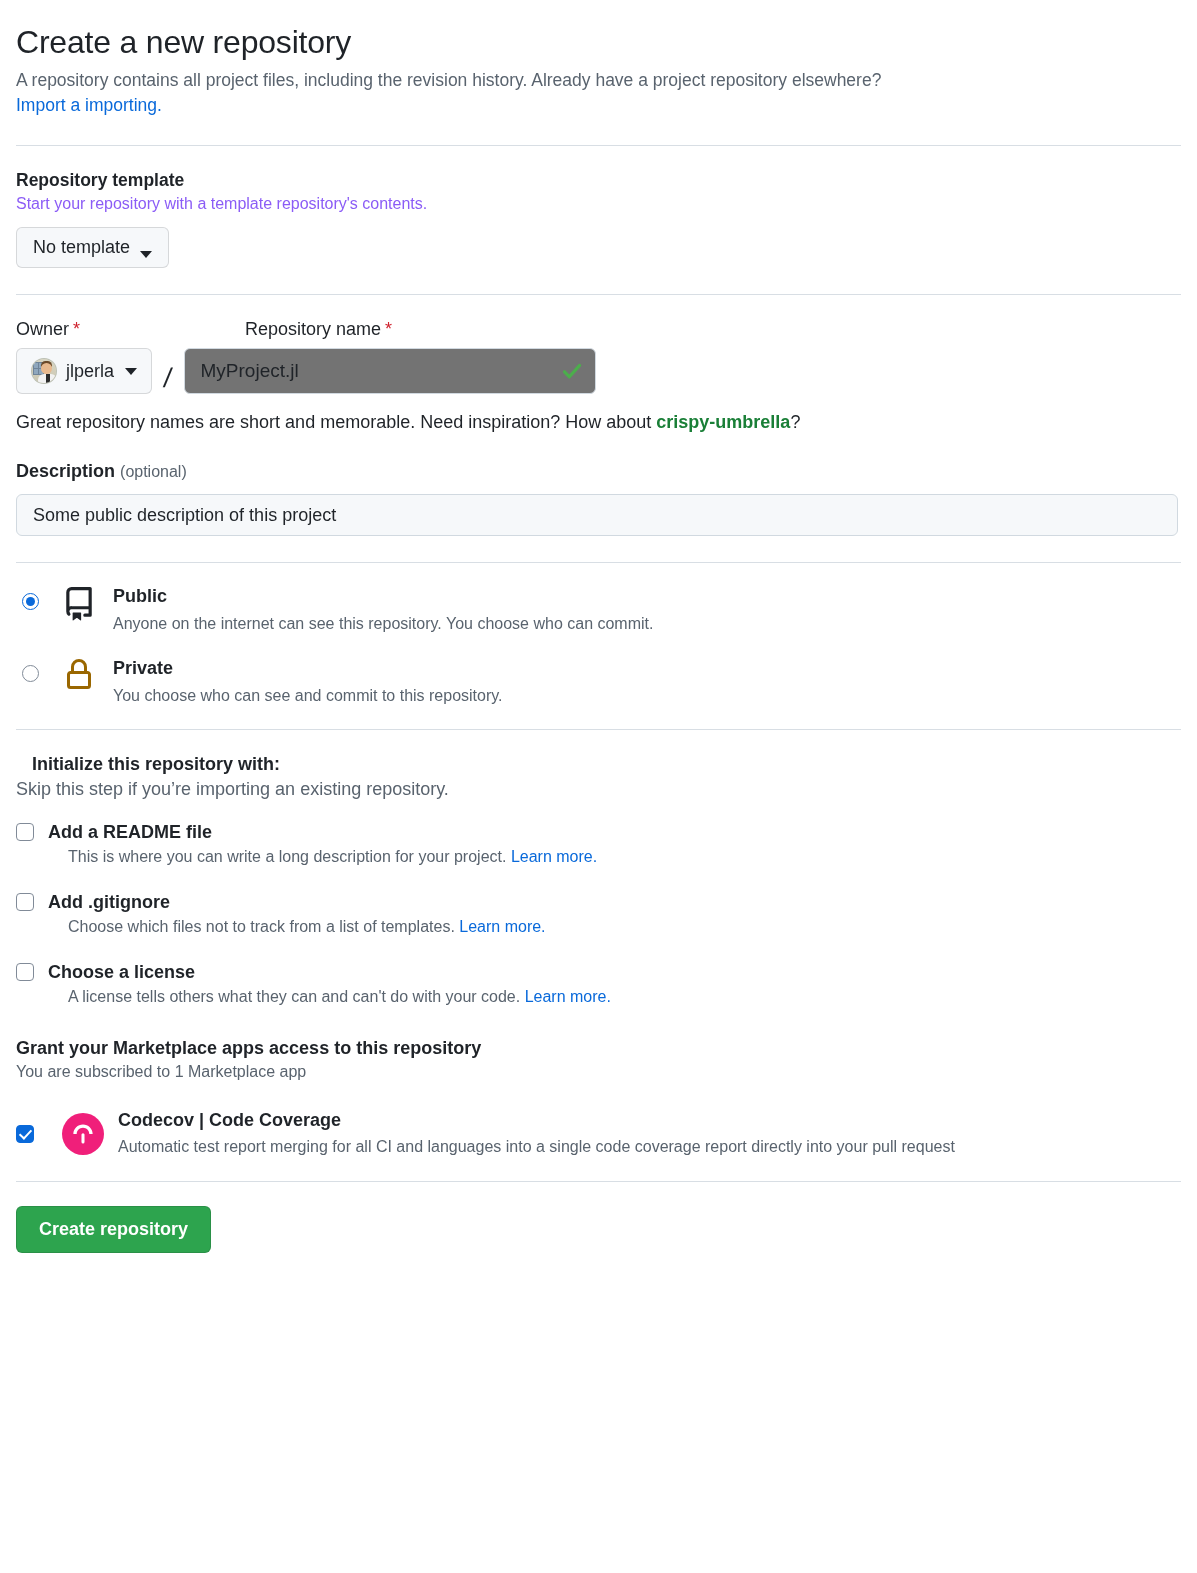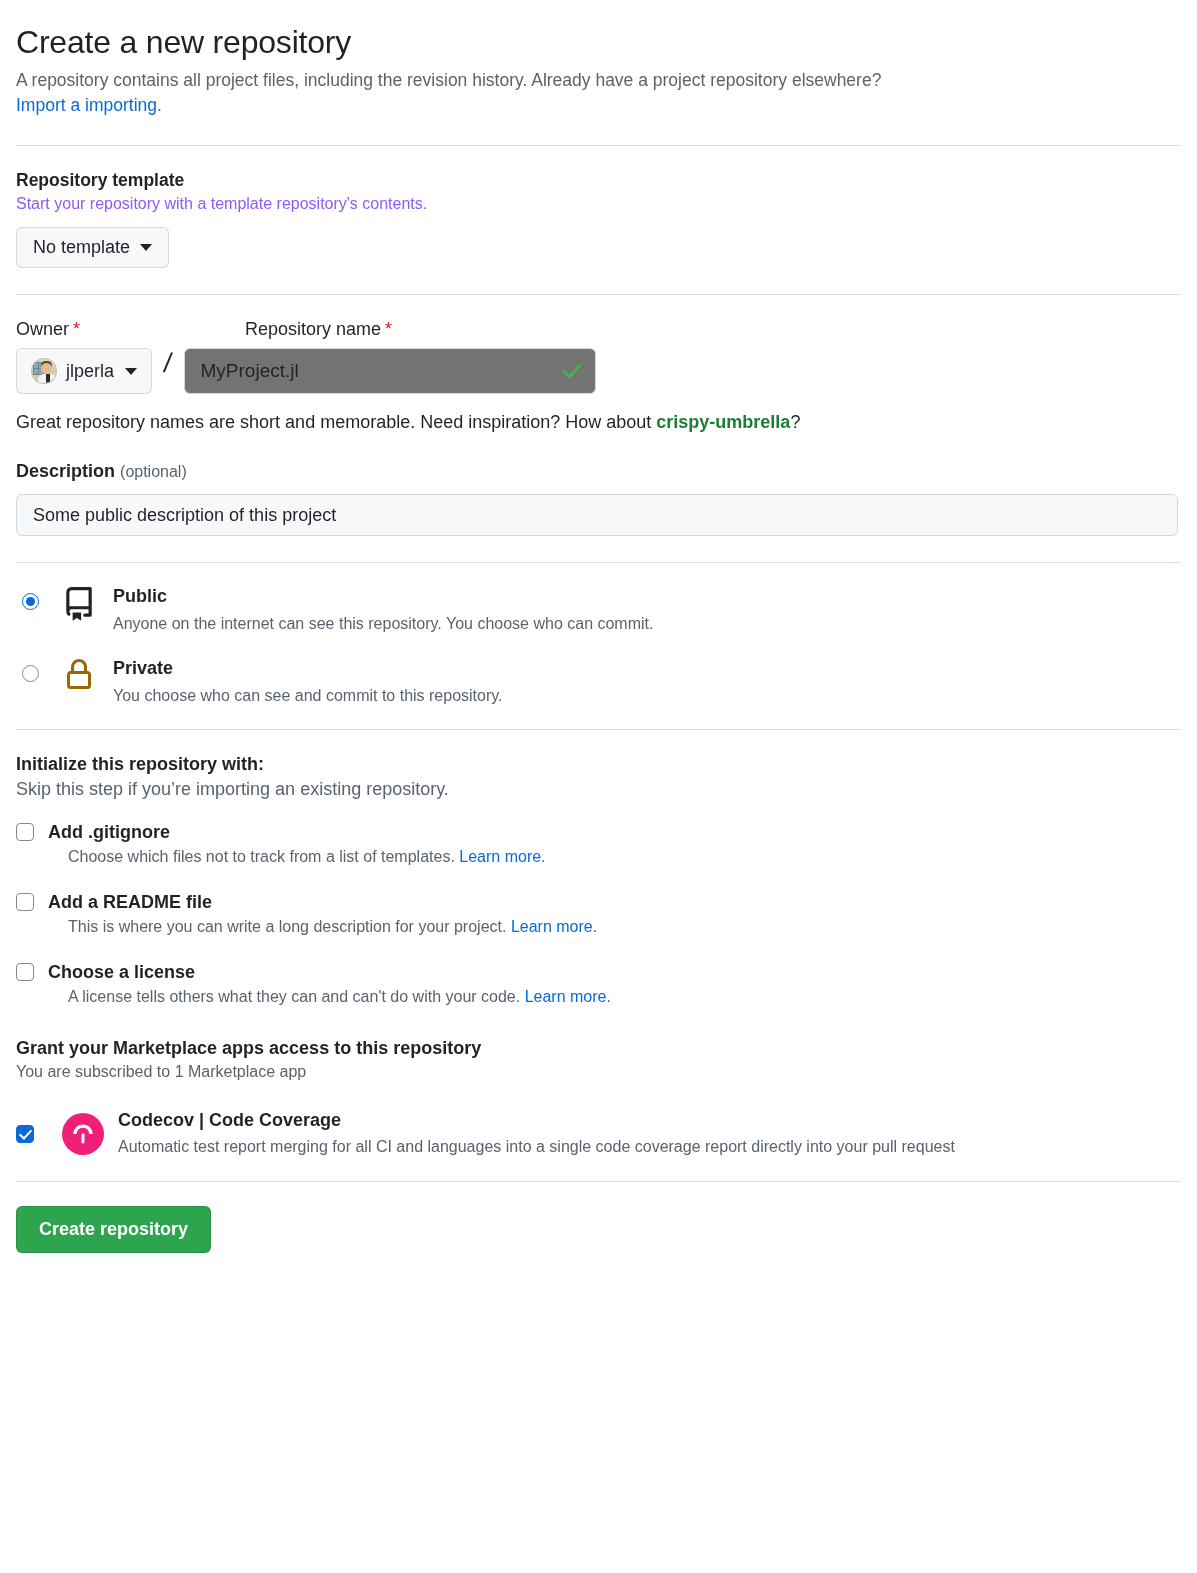--- a/index.html
+++ b/index.html
@@ -60,21 +60,21 @@
   }
   .section-sub {
     font-size: 16px;
     color: #8b5cf6;
     margin: 0;
   }
 
   
   .btn {
     display: inline-flex;
-    align-items: center;
+    align-items: flex-end;
     gap: 8px;
     background: #f6f8fa;
     border: 1px solid rgba(31,35,40,0.15);
     border-radius: 6px;
     padding: 9px 16px;
     font-size: 18px;
     font-family: inherit;
     color: #1f2328;
     cursor: pointer;
     line-height: 1.2;
@@ -99,21 +99,21 @@
   .field-label {
     font-size: 18px;
     font-weight: 400;
     color: #1f2328;
   }
   .field-label.owner-lbl { width: 229px; }
   .req { color: #cf222e; margin-left: 4px; }
 
   .name-row {
     display: flex;
-    align-items: flex-start;
+    align-items: flex-end;
   }
   .owner-btn {
     display: inline-flex;
     align-items: center;
     gap: 9px;
     background: #f6f8fa;
     border: 1px solid rgba(31,35,40,0.15);
     border-radius: 6px;
     padding: 8px 14px;
     font-size: 18px;
@@ -294,21 +294,21 @@
     font-size: 16px;
     color: #59636e;
     margin-top: 4px;
     line-height: 1.4;
   }
 
   
   .init-head {
     font-size: 18px;
     font-weight: 600;
-    margin: 0 0 4px 0;
+    margin: 0 0 4px 16px;
   }
   .init-sub {
     font-size: 18px;
     color: #59636e;
     margin: 0 0 22px 0;
   }
   .opt-row { margin-bottom: 26px; }
   .opt-line {
     display: flex;
     align-items: center;
@@ -513,34 +513,34 @@
   <hr class="divider" style="margin-top:8px">
 
   
   <div class="section">
     <div class="init-head">Initialize this repository with:</div>
     <div class="init-sub">Skip this step if you’re importing an existing repository.</div>
 
     <div class="opt-row">
       <div class="opt-line">
         <span class="cbox"></span>
-        <span class="opt-label">Add .gitignore</span>
+        <span class="opt-label">Add a README file</span>
       </div>
       <div class="opt-desc">
-        <span>Choose which files not to track from a list of templates. </span><a class="link" href="#">Learn more.</a>
+        <span>This is where you can write a long description for your project. </span><a class="link" href="#">Learn more.</a>
       </div>
     </div>
 
     <div class="opt-row">
       <div class="opt-line">
         <span class="cbox"></span>
-        <span class="opt-label">Add a README file</span>
+        <span class="opt-label">Add .gitignore</span>
       </div>
       <div class="opt-desc">
-        <span>This is where you can write a long description for your project. </span><a class="link" href="#">Learn more.</a>
+        <span>Choose which files not to track from a list of templates. </span><a class="link" href="#">Learn more.</a>
       </div>
     </div>
 
     <div class="opt-row">
       <div class="opt-line">
         <span class="cbox"></span>
         <span class="opt-label">Choose a license</span>
       </div>
       <div class="opt-desc">
         <span>A license tells others what they can and can't do with your code. </span><a class="link" href="#">Learn more.</a>

